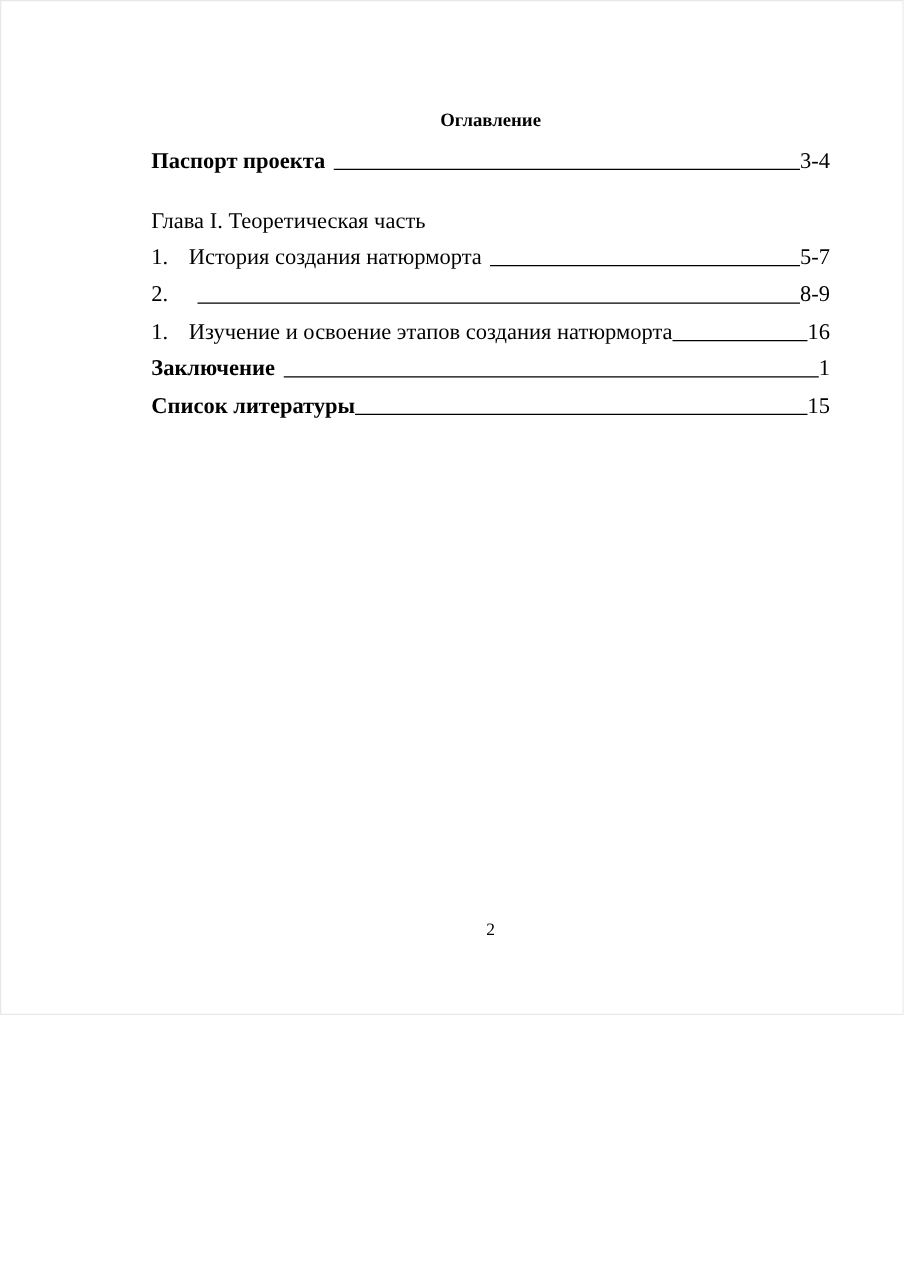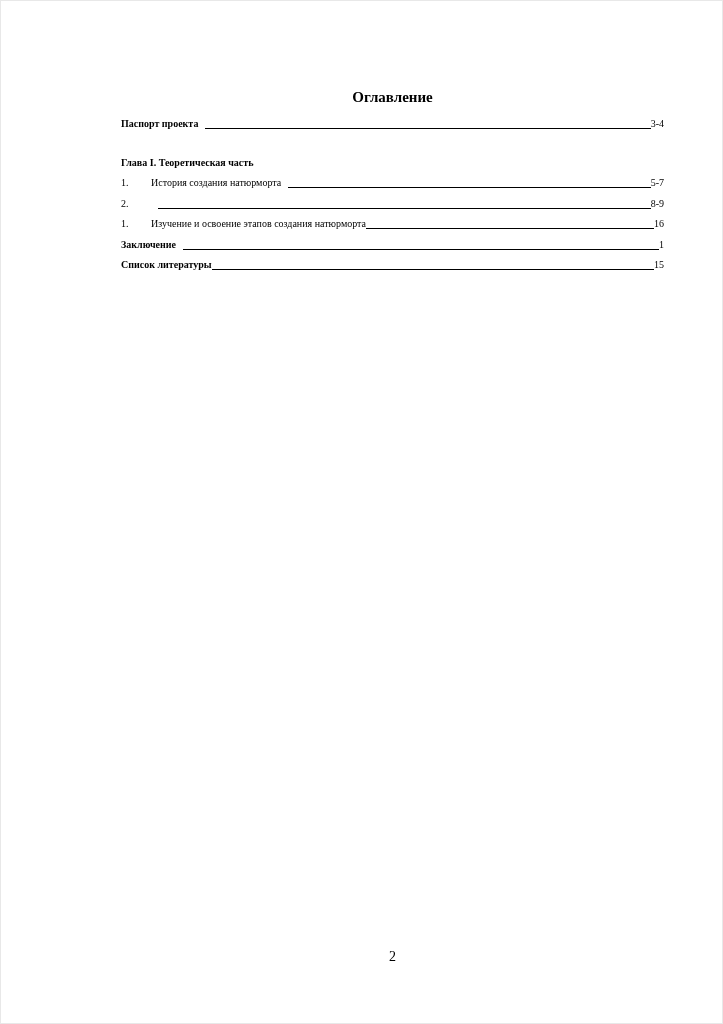--- a/index.html
+++ b/index.html
@@ -6,47 +6,47 @@
   html, body {
     width: 723px;
     height: 1024px;
     background: #ffffff;
     font-family: "Liberation Serif", "DejaVu Serif", serif;
     color: #000000;
   }
   .page {
     position: relative;
     width: 723px;
-    height: 1024px;
+    height: 812px;
     background: #ffffff;
     border: 1px solid #e8e8e8;
     overflow: hidden;
   }
   .content {
     position: absolute;
     left: 120px;
     right: 58px;
     top: 88px;
   }
   .title {
     font-size: 15px;
     font-weight: bold;
     text-align: center;
     margin-bottom: 12px;
   }
   .row {
     display: flex;
     align-items: baseline;
-    font-size: 10px;
+    font-size: 18px;
     margin-bottom: 9px;
     line-height: 1.15;
   }
   .row.heading {
     margin-top: 27px;
-    font-weight: bold;
+    font-weight: normal;
   }
   .bold { font-weight: bold; }
   .num {
     flex: 0 0 30px;
   }
   .label {
     white-space: nowrap;
   }
   .leader {
     flex: 1 1 auto;

